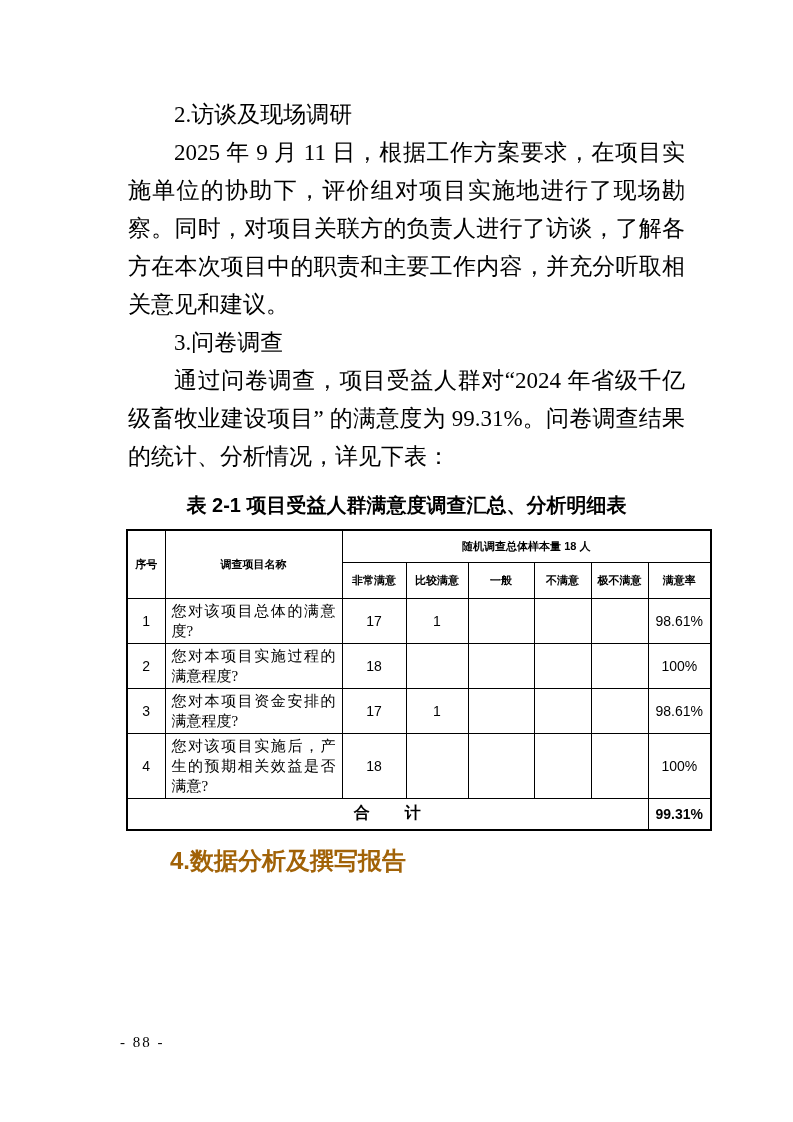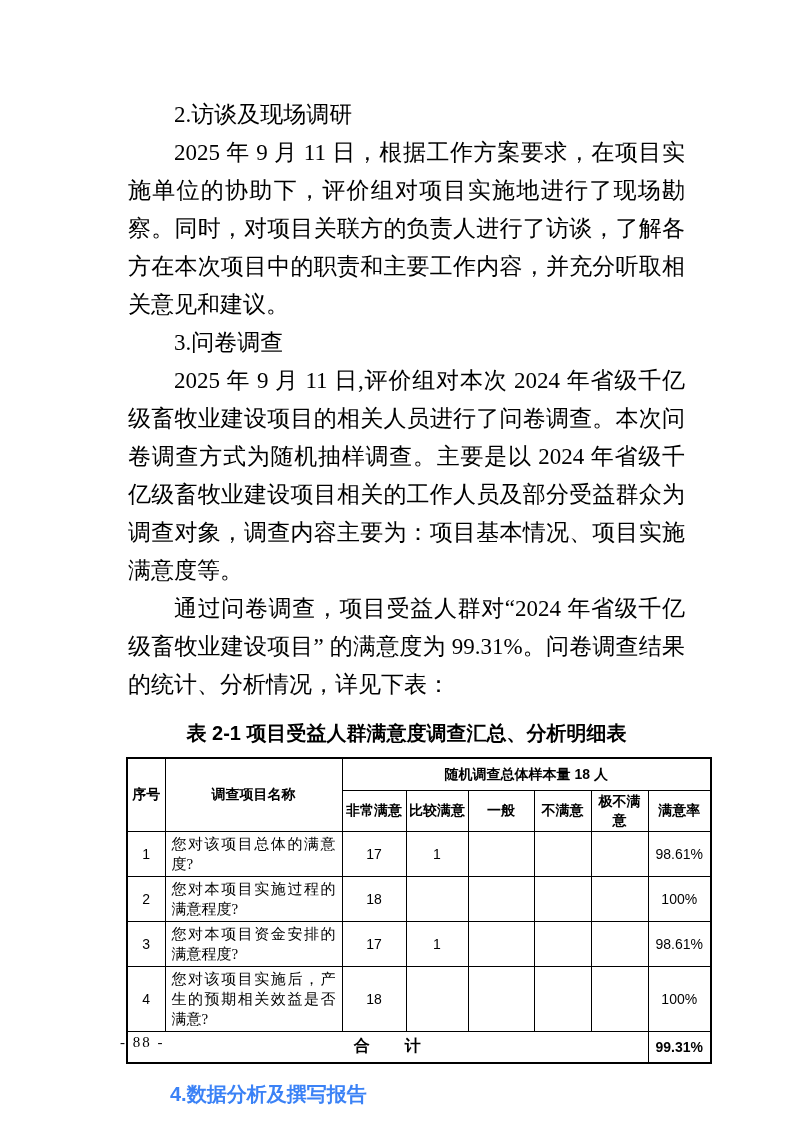--- a/index.html
+++ b/index.html
@@ -44,21 +44,21 @@
     border: 2px solid #000000;
   }
   table.survey th, table.survey td {
     border: 1px solid #000000;
     vertical-align: middle;
     overflow: hidden;
   }
   table.survey th {
     font-family: "Liberation Sans", "DejaVu Sans", sans-serif;
     font-weight: bold;
-    font-size: 14px;
+    font-size: 11px;
     line-height: 19px;
     text-align: center;
     padding: 1px 2px;
   }
   td.cell-no {
     font-family: "Liberation Sans", "DejaVu Sans", sans-serif;
     font-size: 14px;
     text-align: center;
   }
   td.cell-name {
@@ -87,44 +87,43 @@
   tr.hrow2 { height: 36px; }
   tr.row1 { height: 42px; }
   tr.row2 { height: 45px; }
   tr.row3 { height: 43px; }
   tr.row4 { height: 55px; }
   tr.frow  { height: 32px; }
   .closing-heading {
     margin: 15px 0 8px 42px;
     font-family: "Liberation Sans", "DejaVu Sans", sans-serif;
     font-weight: bold;
-    font-size: 20px;
+    font-size: 24px;
     line-height: 30px;
-    color: #3b82f6;
+    color: #a16207;
   }
   .page-number {
     position: absolute;
     left: 120px;
     top: 1034px;
     font-family: "Liberation Serif", "DejaVu Serif", serif;
     font-size: 15px;
     letter-spacing: 2px;
     color: #000000;
   }
 </style>
 </head>
 <body>
 
 <div class="page">
   <div class="content">
 
     <p class="para">2.访谈及现场调研</p>
     <p class="para">2025 年 9 月 11 日，根据工作方案要求，在项目实施单位的协助下，评价组对项目实施地进行了现场勘察。同时，对项目关联方的负责人进行了访谈，了解各方在本次项目中的职责和主要工作内容，并充分听取相关意见和建议。</p>
     <p class="para">3.问卷调查</p>
-    <p class="para">2025 年 9 月 11 日,评价组对本次 2024 年省级千亿级畜牧业建设项目的相关人员进行了问卷调查。本次问卷调查方式为随机抽样调查。主要是以 2024 年省级千亿级畜牧业建设项目相关的工作人员及部分受益群众为调查对象，调查内容主要为：项目基本情况、项目实施满意度等。</p>
     <p class="para">通过问卷调查，项目受益人群对“2024 年省级千亿级畜牧业建设项目” 的满意度为 99.31%。问卷调查结果的统计、分析情况，详见下表：</p>
 
     <div class="table-title">表 2-1 项目受益人群满意度调查汇总、分析明细表</div>
 
     <table class="survey">
       <colgroup>
         <col style="width:38px">
         <col style="width:177px">
         <col style="width:64px">
         <col style="width:62px">

